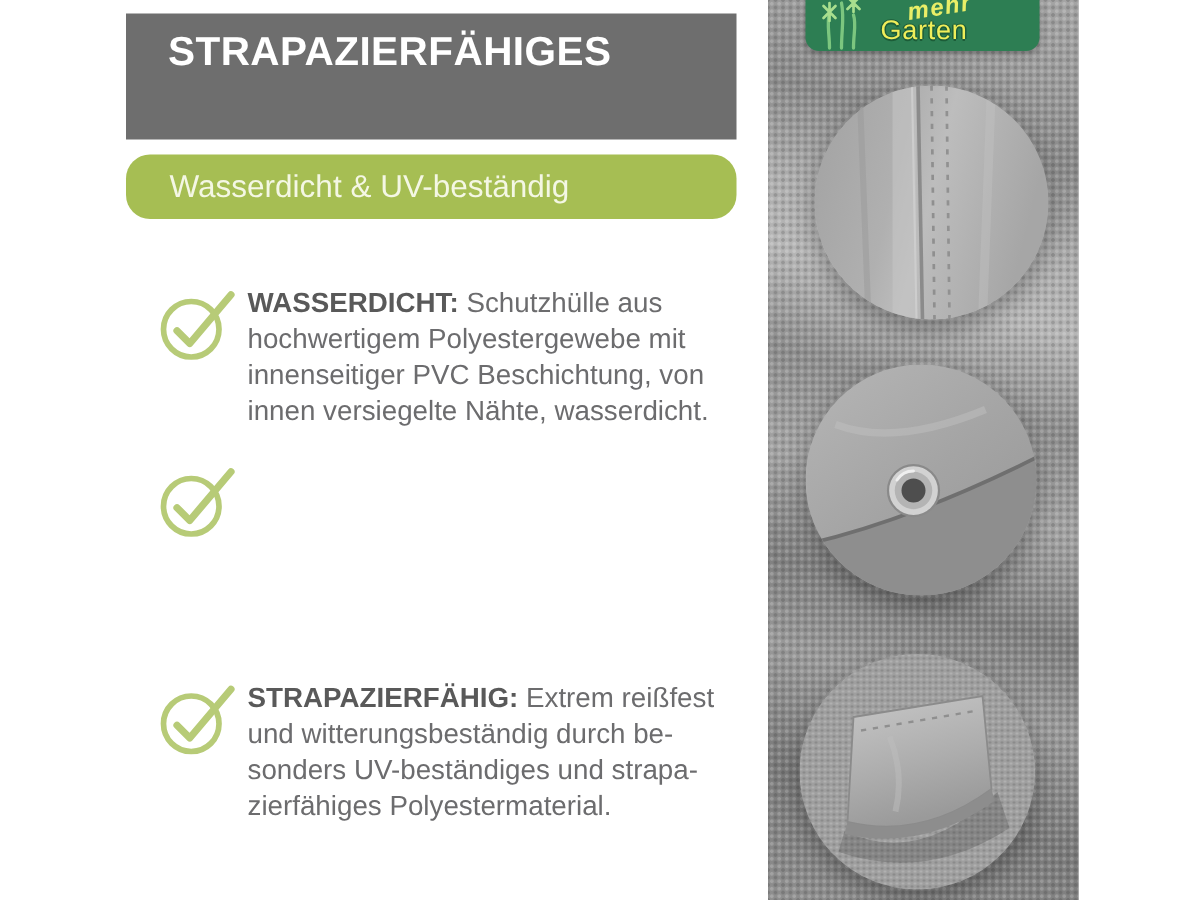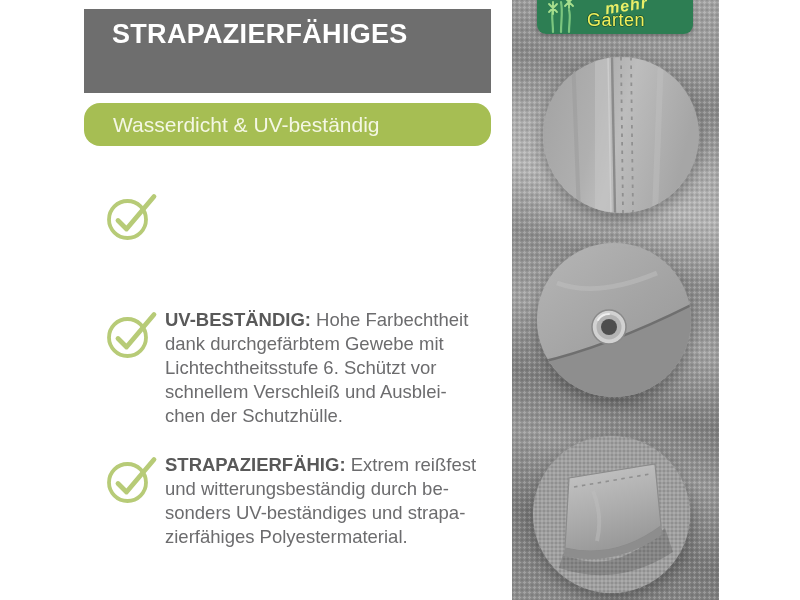--- a/index.html
+++ b/index.html
@@ -93,34 +93,33 @@
 
   <ul class="features">
 
     <li class="feature f1">
       <span class="check-wrap">
         <svg width="52" height="52" viewBox="0 0 52 52">
           <circle cx="21.5" cy="27.5" r="18.5" fill="none" stroke="var(--check-green,#b7cb77)" stroke-width="3.8"></circle>
           <path d="M12 28.5 L20.5 37 L48 4.5" fill="none" stroke="var(--check-green,#b7cb77)" stroke-width="4.8" stroke-linecap="round" stroke-linejoin="round"></path>
         </svg>
       </span>
+      <p><b>WASSERDICHT:</b><span class="body-text"> Schutzhülle aus
+hochwertigem Polyestergewebe mit
+innenseitiger PVC Beschichtung, von
+innen versiegelte Nähte, wasserdicht.</span></p>
     </li>
 
     <li class="feature f2">
       <span class="check-wrap">
         <svg width="52" height="52" viewBox="0 0 52 52">
           <circle cx="21.5" cy="27.5" r="18.5" fill="none" stroke="var(--check-green,#b7cb77)" stroke-width="3.8"></circle>
           <path d="M12 28.5 L20.5 37 L48 4.5" fill="none" stroke="var(--check-green,#b7cb77)" stroke-width="4.8" stroke-linecap="round" stroke-linejoin="round"></path>
         </svg>
       </span>
-      <p><b>UV-BESTÄNDIG:</b><span class="body-text"> Hohe Farbechtheit
-dank durchgefärbtem Gewebe mit
-Lichtechtheitsstufe 6. Schützt vor
-schnellem Verschleiß und Ausblei-
-chen der Schutzhülle.</span></p>
     </li>
 
     <li class="feature f3">
       <span class="check-wrap">
         <svg width="52" height="52" viewBox="0 0 52 52">
           <circle cx="21.5" cy="27.5" r="18.5" fill="none" stroke="var(--check-green,#b7cb77)" stroke-width="3.8"></circle>
           <path d="M12 28.5 L20.5 37 L48 4.5" fill="none" stroke="var(--check-green,#b7cb77)" stroke-width="4.8" stroke-linecap="round" stroke-linejoin="round"></path>
         </svg>
       </span>
       <p><b>STRAPAZIERFÄHIG:</b><span class="body-text"> Extrem reißfest

